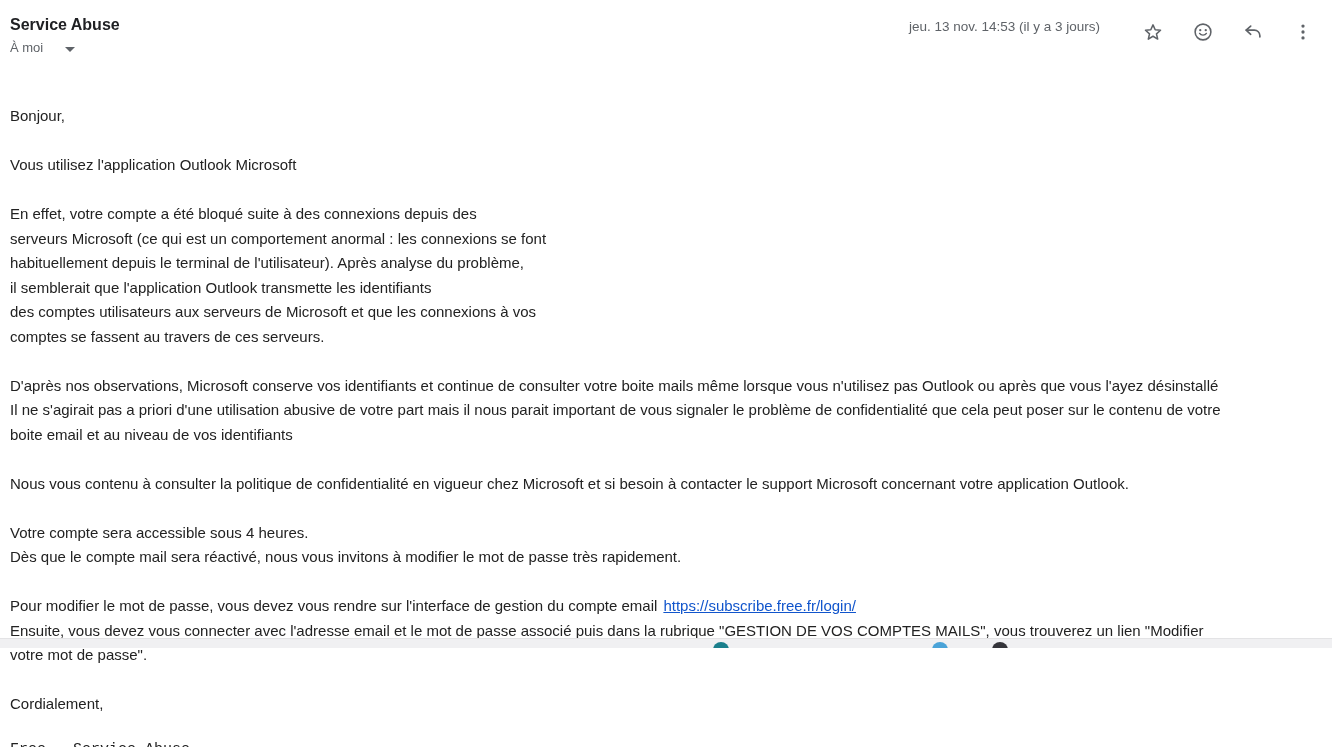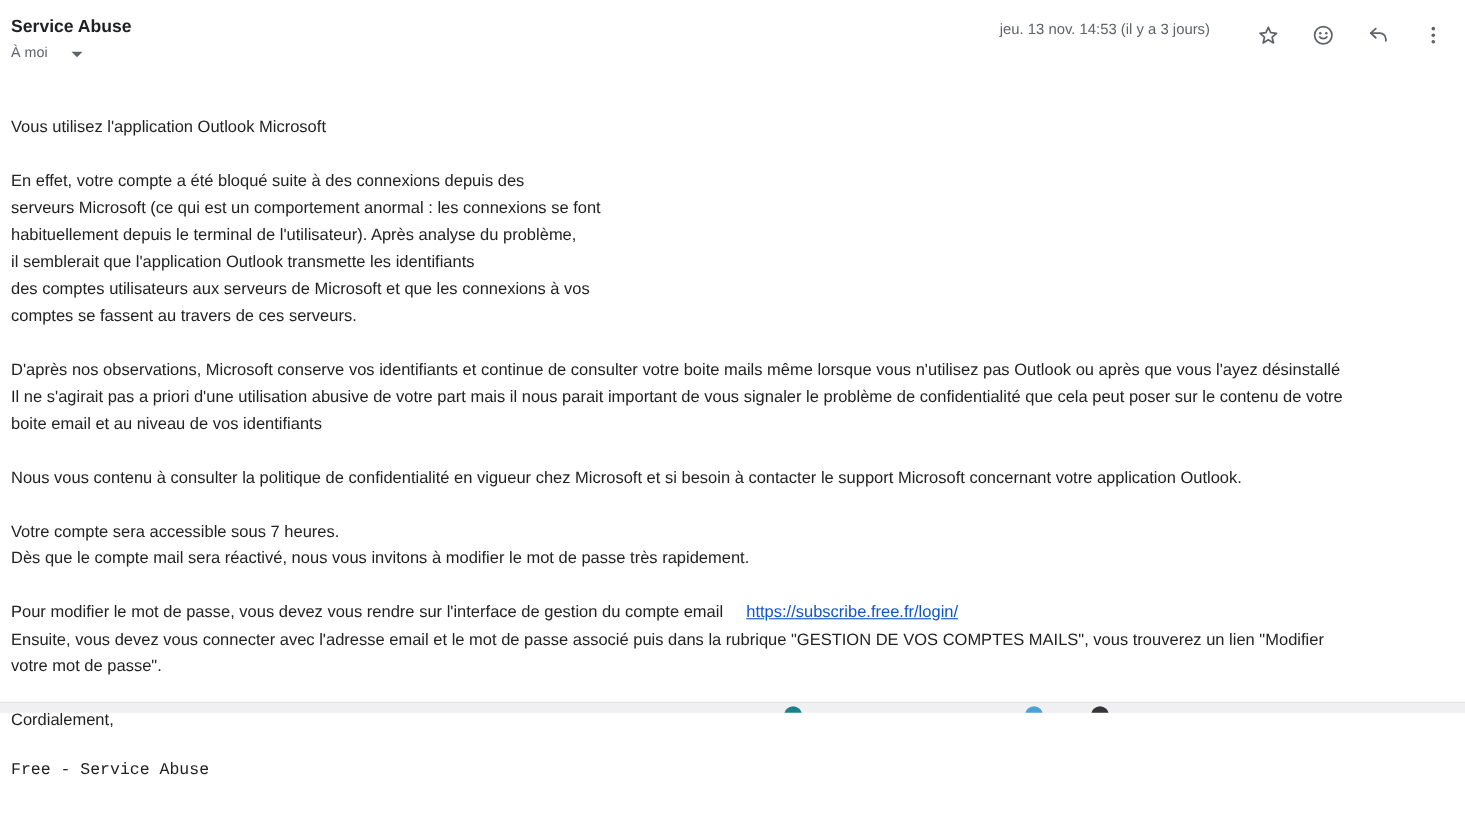--- a/index.html
+++ b/index.html
@@ -76,21 +76,21 @@
   .para {
     white-space: pre-line;
     margin: 0 0 24.5px 0;
   }
   .para-inline { margin: 0 0 24.5px 0; }
   .para-inline .pre { white-space: pre-line; }
   .block { display: block; white-space: pre-line; }
   a.mail-link {
     color: #1155cc;
     text-decoration: underline;
-    margin-left: 21px;
+    margin-left: 6px;
   }
   .mono-sig {
     font-family: "Liberation Mono", monospace;
     font-size: 15px;
     white-space: pre;
     margin-top: -3px;
   }
 
   
   .taskbar {
@@ -160,32 +160,33 @@
             <circle cx="12" cy="5.5" r="1.8" fill="#5f6368"></circle>
             <circle cx="12" cy="12" r="1.8" fill="#5f6368"></circle>
             <circle cx="12" cy="18.5" r="1.8" fill="#5f6368"></circle>
           </svg>
         </span>
       </button>
     </div>
   </div>
 
   <div class="email-body">
+    <p class="para">Bonjour,</p>
     <p class="para">Vous utilisez l'application Outlook Microsoft</p>
     <p class="para">En effet, votre compte a été bloqué suite à des connexions depuis des
 serveurs Microsoft (ce qui est un comportement anormal : les connexions se font
 habituellement depuis le terminal de l'utilisateur). Après analyse du problème,
 il semblerait que l'application Outlook transmette les identifiants
 des comptes utilisateurs aux serveurs de Microsoft et que les connexions à vos
 comptes se fassent au travers de ces serveurs.</p>
     <p class="para">D'après nos observations, Microsoft conserve vos identifiants et continue de consulter votre boite mails même lorsque vous n'utilisez pas Outlook ou après que vous l'ayez désinstallé
 Il ne s'agirait pas a priori d'une utilisation abusive de votre part mais il nous parait important de vous signaler le problème de confidentialité que cela peut poser sur le contenu de votre
 boite email et au niveau de vos identifiants</p>
     <p class="para">Nous vous contenu à consulter la politique de confidentialité en vigueur chez Microsoft et si besoin à contacter le support Microsoft concernant votre application Outlook.</p>
-    <p class="para">Votre compte sera accessible sous 7 heures.
+    <p class="para">Votre compte sera accessible sous 4 heures.
 Dès que le compte mail sera réactivé, nous vous invitons à modifier le mot de passe très rapidement.</p>
     <p class="para-inline">
       <span class="pre">Pour modifier le mot de passe, vous devez vous rendre sur l'interface de gestion du compte email</span><a class="mail-link" href="#">https://subscribe.free.fr/login/</a>
       <span class="block">Ensuite, vous devez vous connecter avec l'adresse email et le mot de passe associé puis dans la rubrique "GESTION DE VOS COMPTES MAILS", vous trouverez un lien "Modifier
 votre mot de passe".</span>
     </p>
     <p class="para">Cordialement,</p>
     <p class="para mono-sig">Free - Service Abuse</p>
   </div>
 

